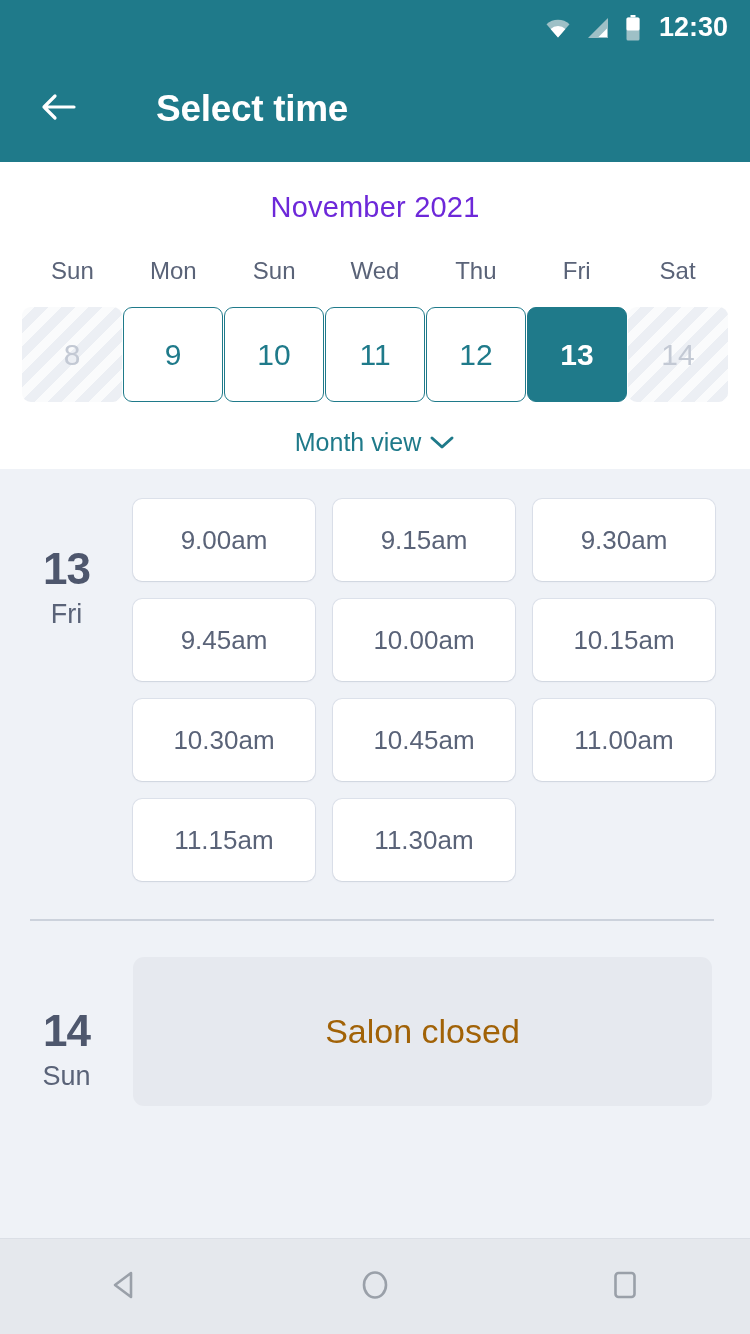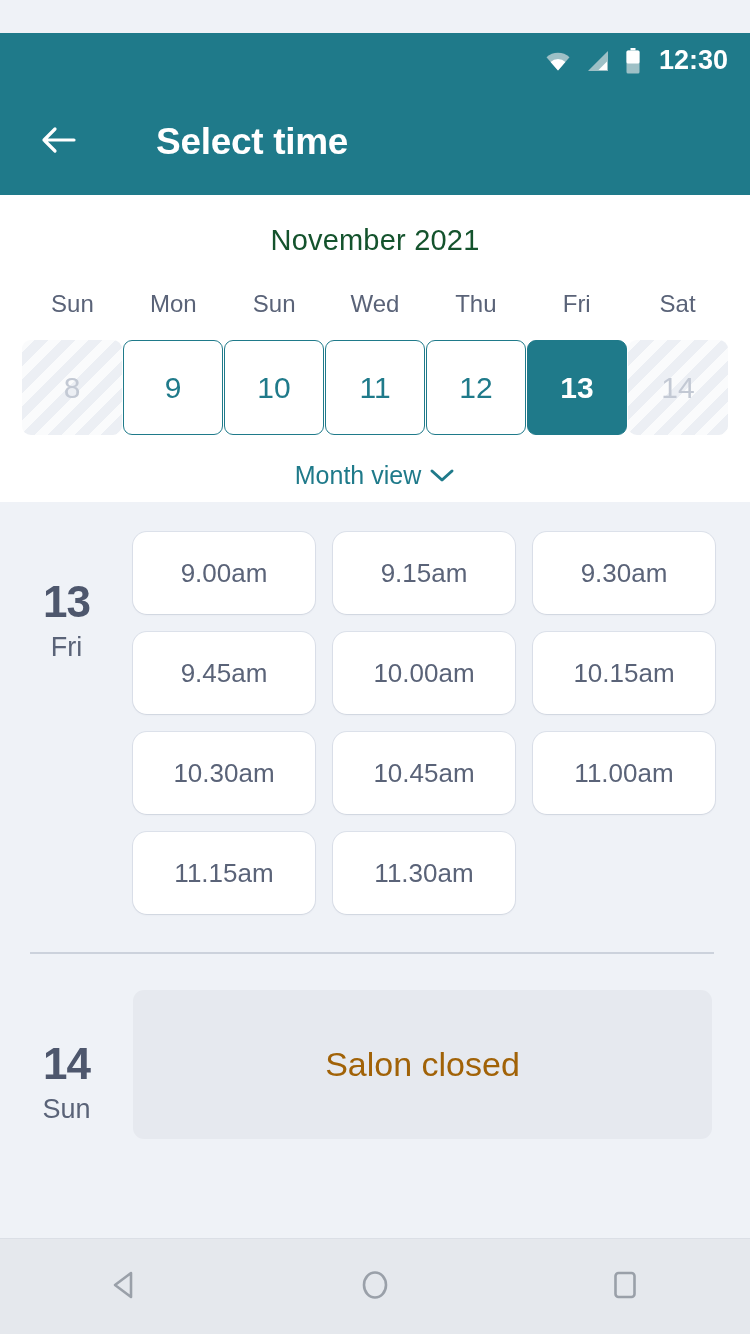--- a/index.html
+++ b/index.html
@@ -9,40 +9,40 @@
     background:#eff2f7;
     overflow:hidden;
     -webkit-font-smoothing:antialiased;
   }
   .phone { position:relative; width:750px; height:1334px; display:flex; flex-direction:column; background:#eff2f7; }
 
   
   .statusbar{
     height:55px; background:#1f7a8a; flex:0 0 auto;
     display:flex; align-items:center; justify-content:flex-end;
-    padding-right:22px; gap:14px;margin-top:33px;
+    padding-right:22px; gap:14px;
   }
   .sb-icons{ display:flex; align-items:center; gap:15px; }
   .ico-wifi{ width:26px; height:22px; position:relative; display:block; }
   .ico-signal{ width:24px; height:24px; display:block; }
   .ico-batt{ width:16px; height:26px; display:block; }
   .clock{ color:#ffffff; font-size:27px; font-weight:bold; letter-spacing:0px; line-height:1; margin-left:4px; }
 
   
   .appbar{
     height:107px; background:#1f7a8a; flex:0 0 auto;
     display:flex; align-items:center; padding-left:32px; gap:72px;
   }
   .backbtn{ width:52px; height:52px; display:flex; align-items:center; justify-content:center; cursor:pointer; }
   .apptitle{ color:#ffffff; font-size:37px; font-weight:bold; letter-spacing:-0.3px; }
 
   
   .calendar{ background:#ffffff; flex:0 0 auto; padding:0 0 12px 0; }
   .month{
-    text-align:center; color:#14532d; font-size:29px; padding-top:29px;
+    text-align:center; color:#6d28d9; font-size:29px; padding-top:29px;
     letter-spacing:0.2px;
   }
   .dow-row{
     display:grid; grid-template-columns:repeat(7,1fr);
     margin-top:33px; padding:0 22px;
   }
   .dow{ text-align:center; color:#5a6378; font-size:24px; }
   .date-row{
     display:grid; grid-template-columns:repeat(7,1fr);
     gap:1px; padding:0 22px; margin-top:22px;
@@ -68,21 +68,21 @@
 
   
   .body{ flex:1 1 auto; background:#eff2f7; overflow:hidden; position:relative; }
   .daysec{ display:flex; padding-top:30px; }
   .daylabel{ width:133px; flex:0 0 133px; padding-top:48px; text-align:center; }
   .daylabel .dnum{ font-size:44px; font-weight:bold; color:#4e576d; line-height:1; letter-spacing:-1px; }
   .daylabel .dname{ font-size:27px; color:#5a6378; margin-top:10px; line-height:1; }
 
   .slots{ flex:1 1 auto; display:grid; grid-template-columns:repeat(3,182px); gap:18px 18px; padding-right:35px; }
   .slot{
-    height:82px; background:#ffffff; border-radius:14px;
+    height:82px; background:#ffffff; border-radius:9px;
     display:flex; align-items:center; justify-content:center;
     font-size:26px; color:#5a6378; cursor:pointer;
     box-shadow:0 1px 2px rgba(90,99,120,0.10), 0 0 0 1px rgba(200,207,219,0.45);
   }
 
   .divider{ height:1.5px; background:#ccd2dc; margin:38px 36px 0 30px; }
 
   .closedsec{ display:flex; padding-top:36px; }
   .closedbox{
     flex:1 1 auto; margin-right:38px; height:149px; border-radius:11px;

